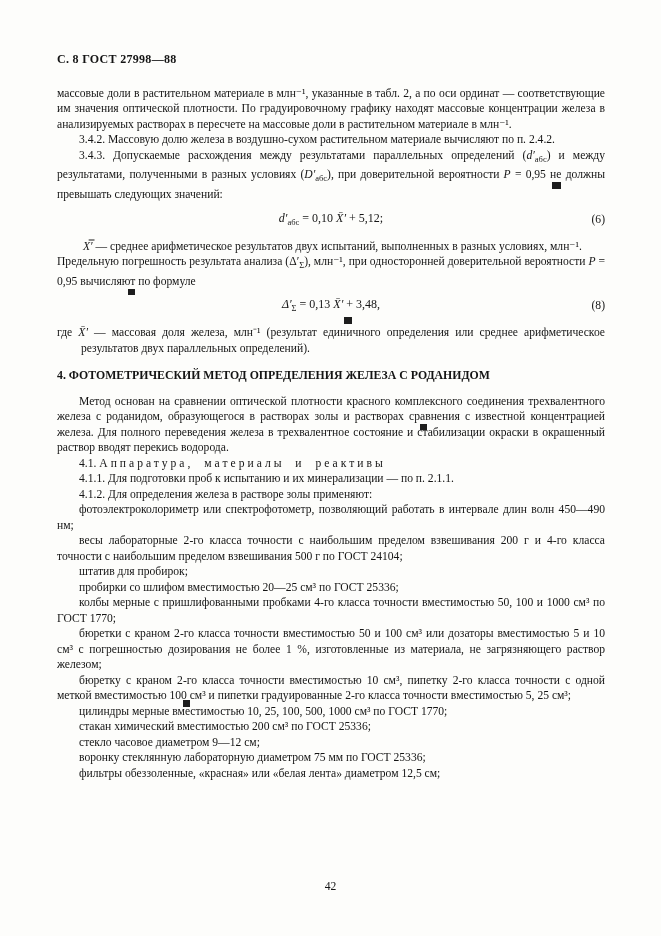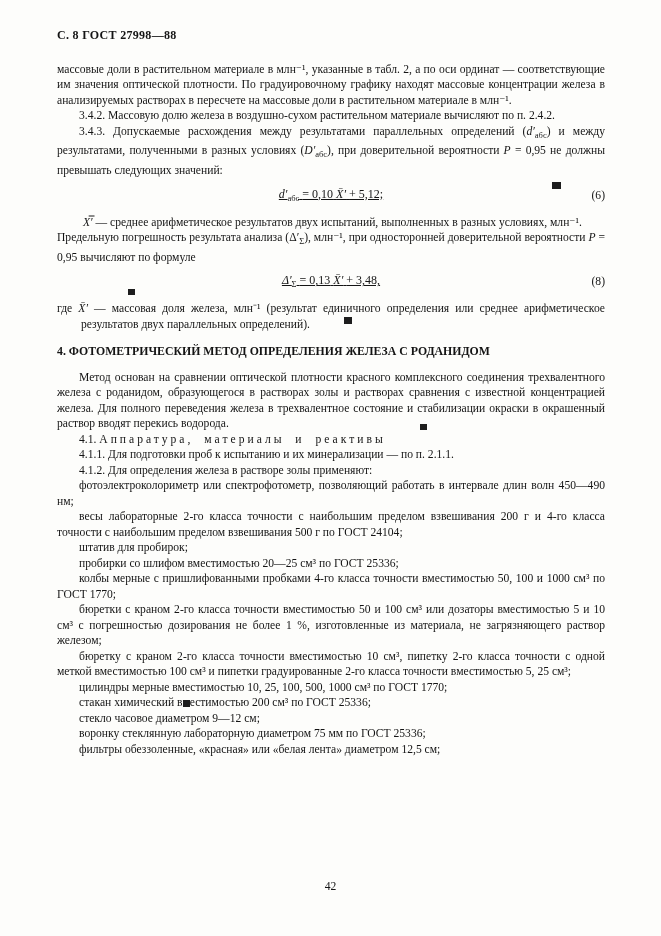--- a/index.html
+++ b/index.html
@@ -16,33 +16,33 @@
     padding: 28px 56px 0 57px;
     overflow: hidden;
     font-size: 11.6px;
     line-height: 15.5px;
   }
   .hdr {
     font-weight: bold;
     font-size: 12px;
     margin-bottom: 18px;
     letter-spacing: 0.3px;
+    margin-top: 24px;
   }
   p.p {
     text-align: justify;
   }
   .ind { text-indent: 22px; }
   .where2 { padding-left: 58px; text-indent: -32px; }
   .hang { padding-left: 24px; text-indent: -24px; font-family: Liberation Serif, serif; }
   .formula {
     position: relative;
     text-align: center;
     margin: 8px 0;
     font-size: 12px;
-    text-decoration: underline;
   }
   .formula i { font-family: "Liberation Serif", "DejaVu Serif", serif; }
   .formula sub { font-size: 8.5px; }
   .fnum {
     position: absolute;
     right: 0;
     top: 1px;
     font-style: normal;
     font-size: 11.6px;
   }

